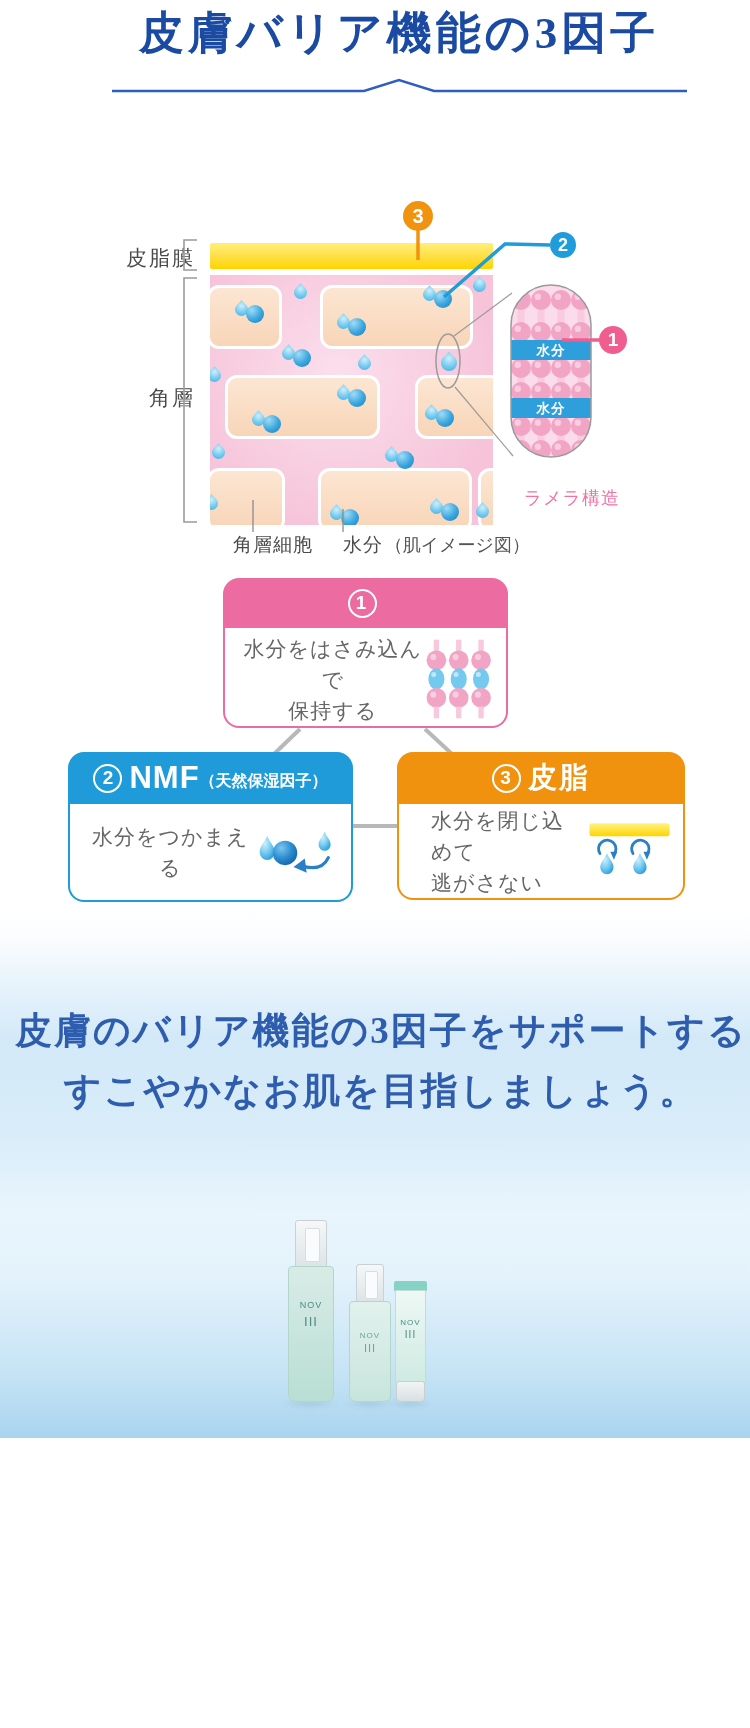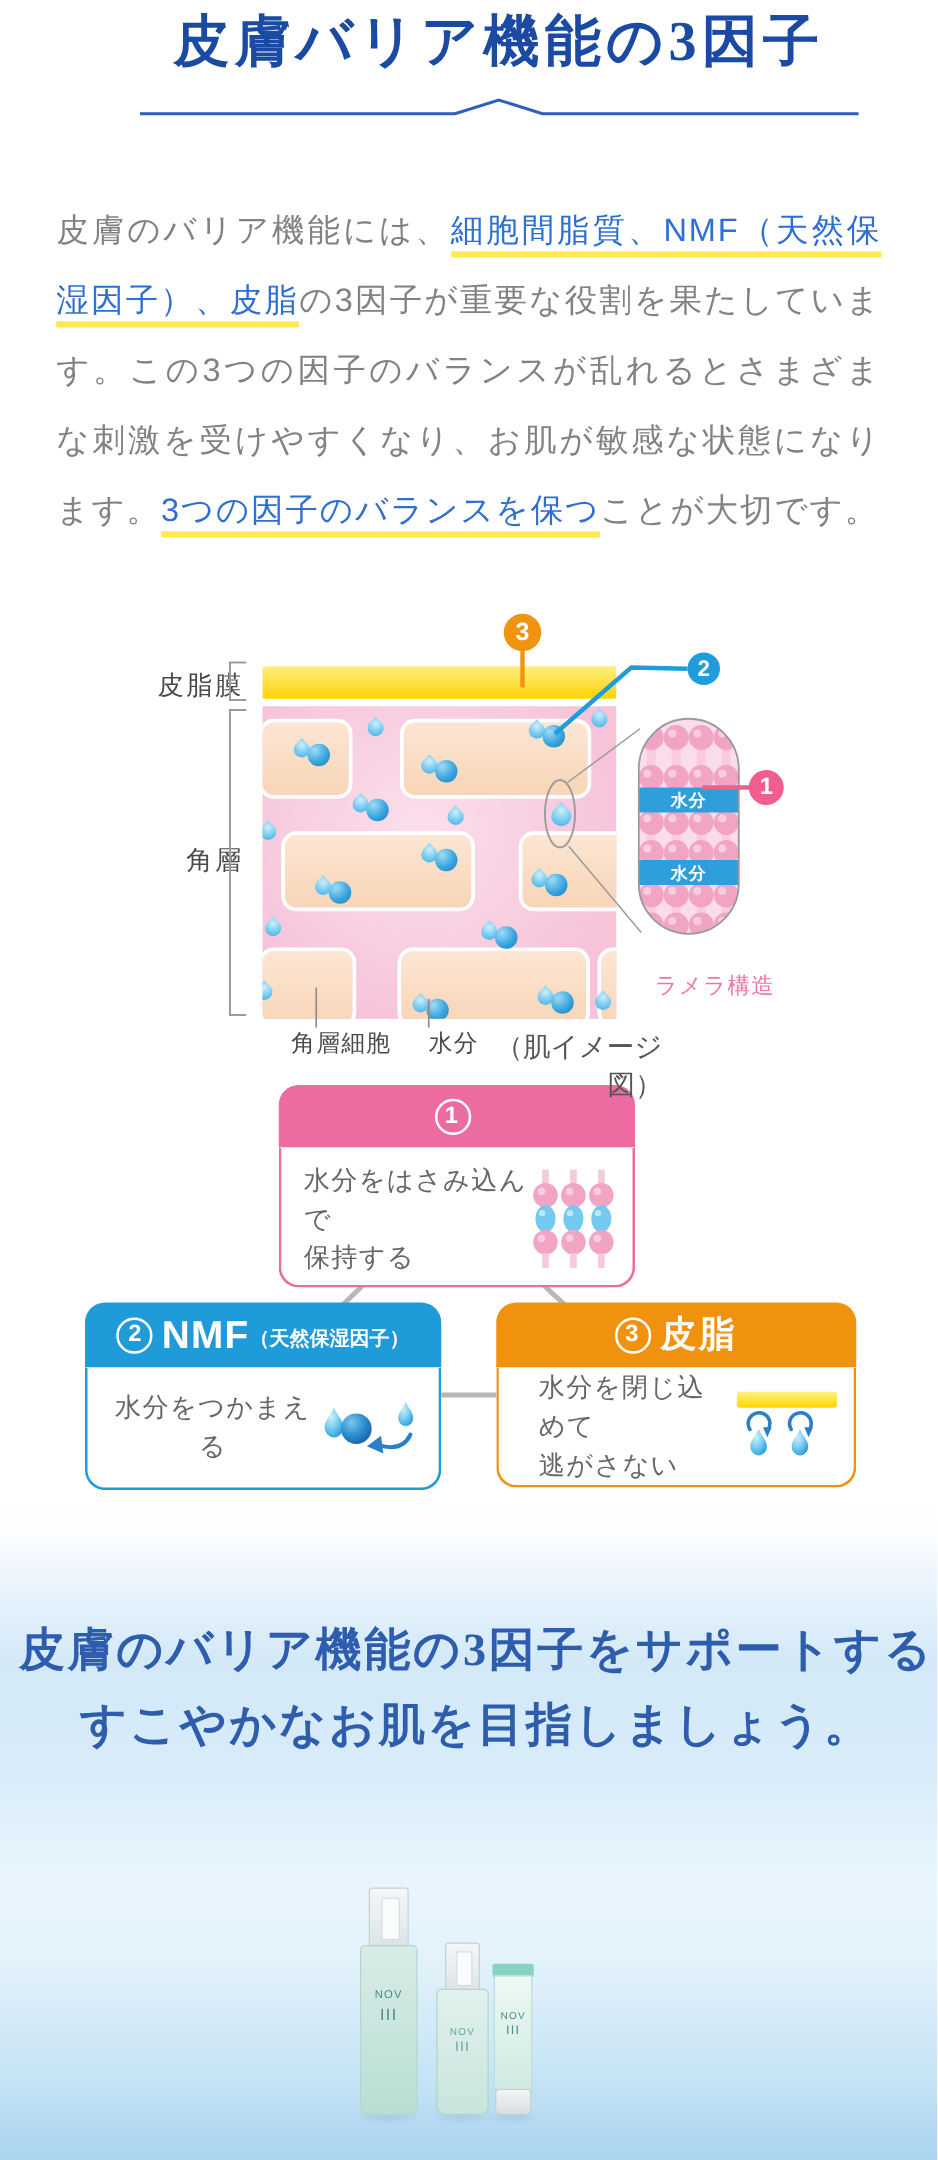--- a/index.html
+++ b/index.html
@@ -17,21 +17,21 @@
   
   .sec-intro{height:290px;}
   .intro-p{position:absolute;left:45px;right:45px;top:36px;margin:0;
     font-size:26px;line-height:56px;letter-spacing:1.5px;color:#828282;text-align:justify;}
   .intro-p .hl{color:#2e6fd2;border-bottom:5px solid #ffe94e;padding-bottom:2px;}
 
   
   .sec-diagram{height:445px;}
   .dg-label{position:absolute;color:#4a4a4a;font-size:21px;letter-spacing:2px;text-align:right;z-index:4;}
   .dg-small{font-size:19px;letter-spacing:1px;}
-  .dg-caption{font-size:22px;color:#555;letter-spacing:0;}
+  .dg-caption{font-size:18px;color:#555;letter-spacing:0;}
   .dg-lamellar{color:#f273a5;font-size:18px;letter-spacing:1px;}
   .skin-block{position:absolute;left:210px;top:155px;width:283px;height:250px;overflow:hidden;z-index:1;
     background:radial-gradient(ellipse at 45% 40%,#fbdfec 0%,#f6c3d9 75%);}
   .sebum-bar{position:absolute;left:210px;top:123px;width:283px;height:26px;z-index:1;
     background:linear-gradient(180deg,#fff07a 0%,#ffe14e 45%,#ffd400 100%);border-radius:2px;}
   .cell{position:absolute;box-sizing:border-box;background:linear-gradient(180deg,#fce6d2,#f8d5b8);
     border:3px solid #fff;border-radius:12px;z-index:1;}
   .tear{position:absolute;width:13px;height:13px;border-radius:0 50% 50% 50%;transform:rotate(45deg);
     background:radial-gradient(circle at 30% 30%,#cfeffc,#7fd0f2 45%,#39a8dd);z-index:3;}
   .tear.big{width:16px;height:16px;}
@@ -52,21 +52,21 @@
   .fbox .hd{display:flex;align-items:center;justify-content:center;border-radius:16px 16px 0 0;
     color:#fff;font-weight:700;}
   .fbox .bd{box-sizing:border-box;background:#fff;border-radius:0 0 16px 16px;display:flex;align-items:center;}
   .cnum{box-sizing:border-box;width:29px;height:29px;border:2px solid #fff;border-radius:50%;
     display:inline-flex;align-items:center;justify-content:center;font-size:19px;font-weight:700;
     margin-right:7px;flex:none;}
   .fdesc{color:#666;font-size:21px;line-height:31px;letter-spacing:1px;}
   .fdesc span{display:block;}
   .box1{left:223px;top:13px;width:285px;height:150px;}
   .box1 .hd{height:50px;background:#ec6ba1;font-size:29px;letter-spacing:2px;}
-  .box1 .bd{height:112px;border:2px solid #ec6ba1;border-top:none;padding:4px 12px 0 18px;justify-content:space-between;}
+  .box1 .bd{height:100px;border:2px solid #ec6ba1;border-top:none;padding:4px 12px 0 18px;justify-content:space-between;text-align:center;}
   .box2{left:68px;top:187px;width:285px;height:150px;}
   .box2 .hd{height:52px;background:#1e9bd8;}
   .box2 .hd .t-main{font-size:31px;letter-spacing:1px;}
   .box2 .hd .t-sub{font-size:16px;margin-top:6px;letter-spacing:0;}
   .box2 .bd{height:98px;border:2px solid #1e9bd8;border-top:none;padding:0 10px 0 16px;justify-content:space-between;text-align:center;}
   .box3{left:397px;top:187px;width:288px;height:148px;}
   .box3 .hd{height:52px;background:#f0920e;font-size:29px;letter-spacing:2px;}
   .box3 .bd{height:96px;border:2px solid #f0920e;border-top:none;padding:0 10px 0 32px;justify-content:space-between;}
   .connectors{position:absolute;left:0;top:0;z-index:1;}
 
@@ -95,23 +95,20 @@
 
 <main class="page">
 
   <section class="sec-title">
     <h1>皮膚バリア機能の3因子</h1>
     <svg class="title-deco" width="575" height="20" viewBox="0 0 575 20">
       <polyline points="0,15 252,15 287,4 322,15 575,15" fill="none" stroke="#2e5fc0" stroke-width="2.4"></polyline>
     </svg>
   </section>
 
-  <section class="sec-intro">
-    <p class="intro-p"><span>皮膚のバリア機能には、</span><span class="hl">細胞間脂質、NMF（天然保湿因子）、皮脂</span><span>の3因子が重要な役割を果たしています。この3つの因子のバランスが乱れるとさまざまな刺激を受けやすくなり、お肌が敏感な状態になります。</span><span class="hl">3つの因子のバランスを保つ</span><span>ことが大切です。</span></p>
-  </section>
 
   <section class="sec-diagram">
 
     <div class="dg-label" style="left:95px;top:124px;width:100px;">皮脂膜</div>
     <div class="dg-label" style="left:95px;top:264px;width:100px;">角層</div>
 
     <div class="sebum-bar"></div>
 
     <div class="skin-block">
       <div id="cellLayer">

